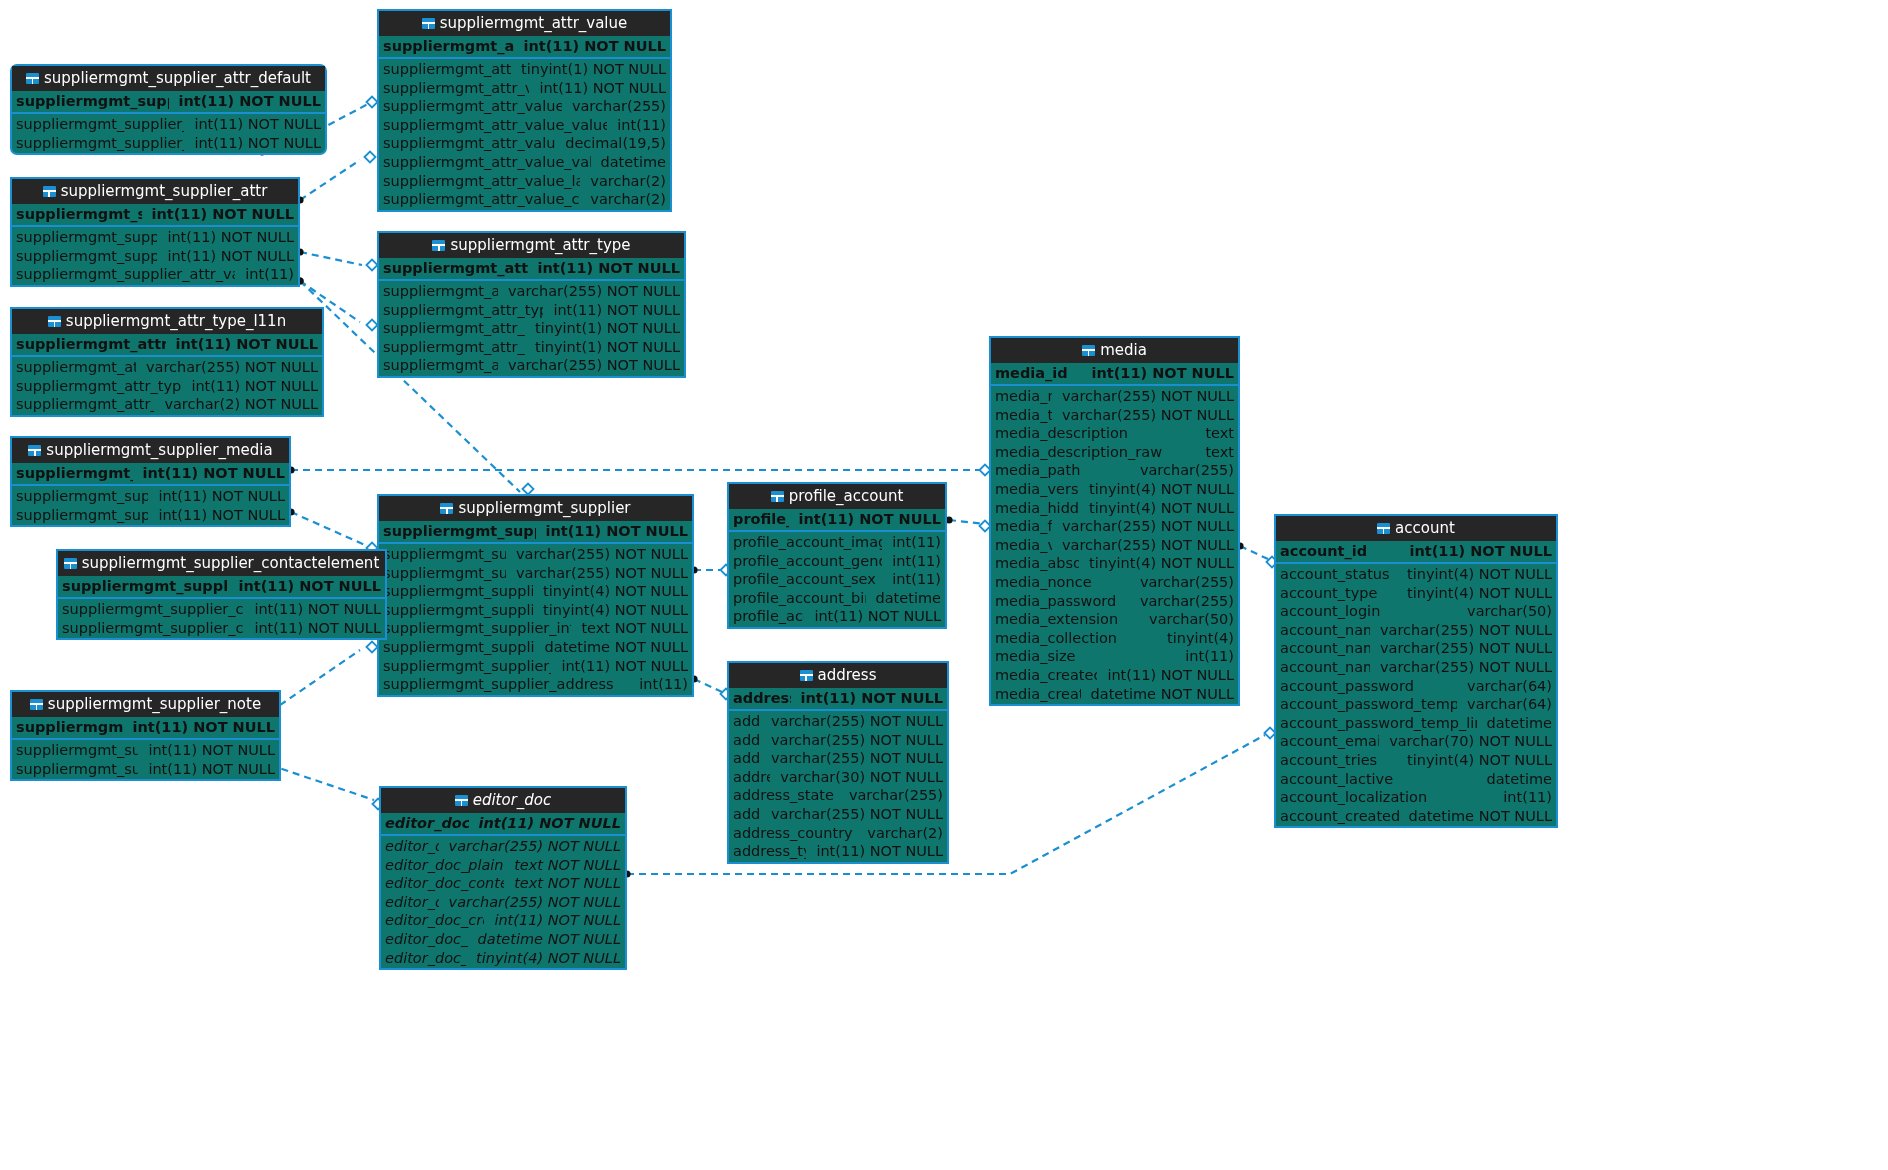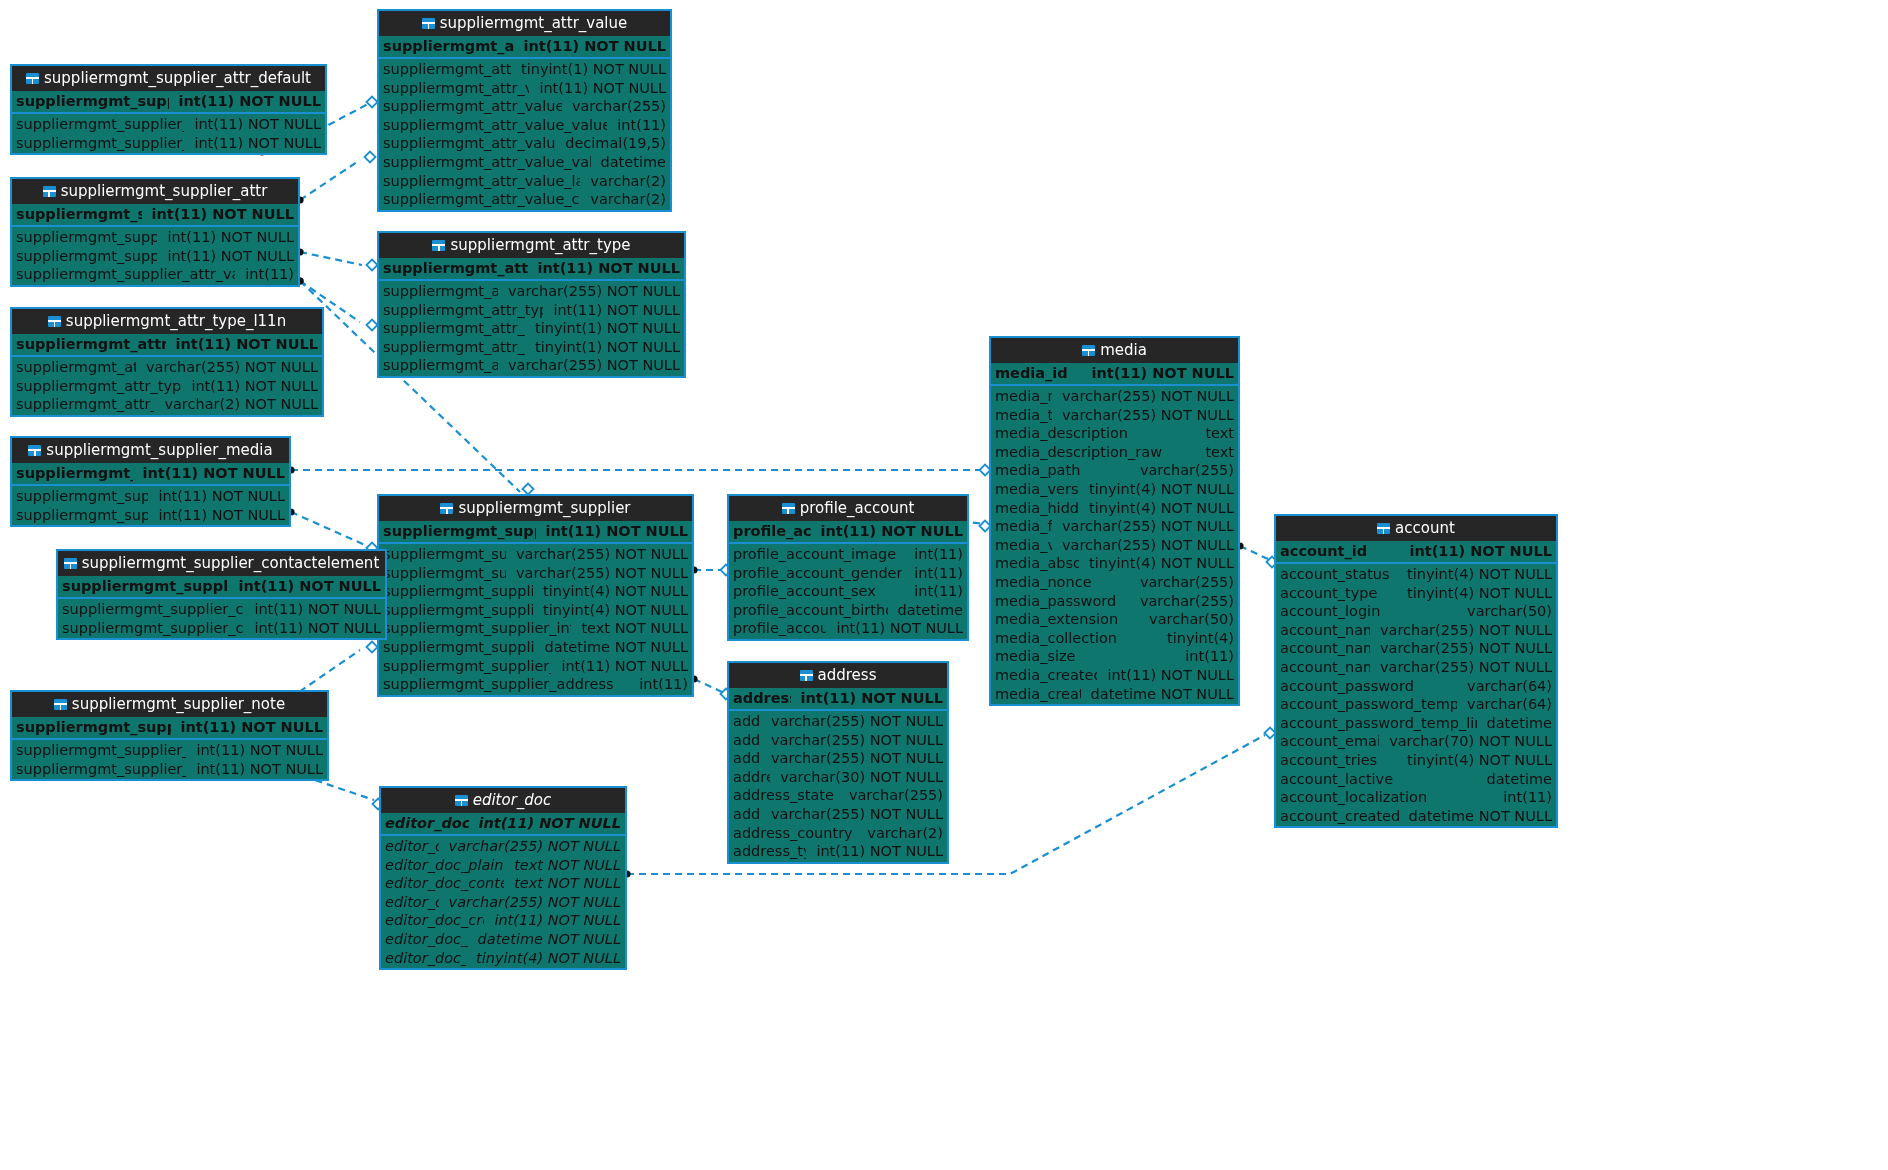--- a/index.html
+++ b/index.html
@@ -143,21 +143,21 @@
           <div class="row">
             <span class="col">suppliermgmt_attr_value_lang</span>
             <span class="typ">varchar(2)</span>
           </div>
           <div class="row">
             <span class="col">suppliermgmt_attr_value_country</span>
             <span class="typ">varchar(2)</span>
           </div>
         </div>
       </div>
-      <div class="entity" style="left: 10px; top: 64px; width: 317px;">
+      <div class="entity" style="left: 10px; top: 64px; width: 317px; border-radius: 7px;">
         <div class="ent-head"><span class="tbl-icon"></span><span>suppliermgmt_supplier_attr_default</span></div>
         <div class="pk-row">
           <div class="row">
             <span class="col">suppliermgmt_supplier_attr_default_id</span>
             <span class="typ">int(11) NOT NULL</span>
           </div>
         </div>
         <div class="body-rows">
           <div class="row">
             <span class="col">suppliermgmt_supplier_attr_default_type</span>
@@ -380,21 +380,21 @@
           <div class="row">
             <span class="col">suppliermgmt_supplier_profile</span>
             <span class="typ">int(11) NOT NULL</span>
           </div>
           <div class="row">
             <span class="col">suppliermgmt_supplier_address</span>
             <span class="typ">int(11)</span>
           </div>
         </div>
       </div>
-      <div class="entity" style="left: 727px; top: 494px; width: 242px;">
+      <div class="entity" style="left: 727px; top: 482px; width: 220px;">
         <div class="ent-head"><span class="tbl-icon"></span><span>profile_account</span></div>
         <div class="pk-row">
           <div class="row">
             <span class="col">profile_account_id</span>
             <span class="typ">int(11) NOT NULL</span>
           </div>
         </div>
         <div class="body-rows">
           <div class="row">
             <span class="col">profile_account_image</span>
@@ -540,21 +540,21 @@
           <div class="row">
             <span class="col">address_country</span>
             <span class="typ">varchar(2)</span>
           </div>
           <div class="row">
             <span class="col">address_type</span>
             <span class="typ">int(11) NOT NULL</span>
           </div>
         </div>
       </div>
-      <div class="entity" style="left: 10px; top: 690px; width: 319px;">
+      <div class="entity" style="left: 10px; top: 690px; width: 271px;">
         <div class="ent-head"><span class="tbl-icon"></span><span>suppliermgmt_supplier_note</span></div>
         <div class="pk-row">
           <div class="row">
             <span class="col">suppliermgmt_supplier_note_id</span>
             <span class="typ">int(11) NOT NULL</span>
           </div>
         </div>
         <div class="body-rows">
           <div class="row">
             <span class="col">suppliermgmt_supplier_note_dst</span>

